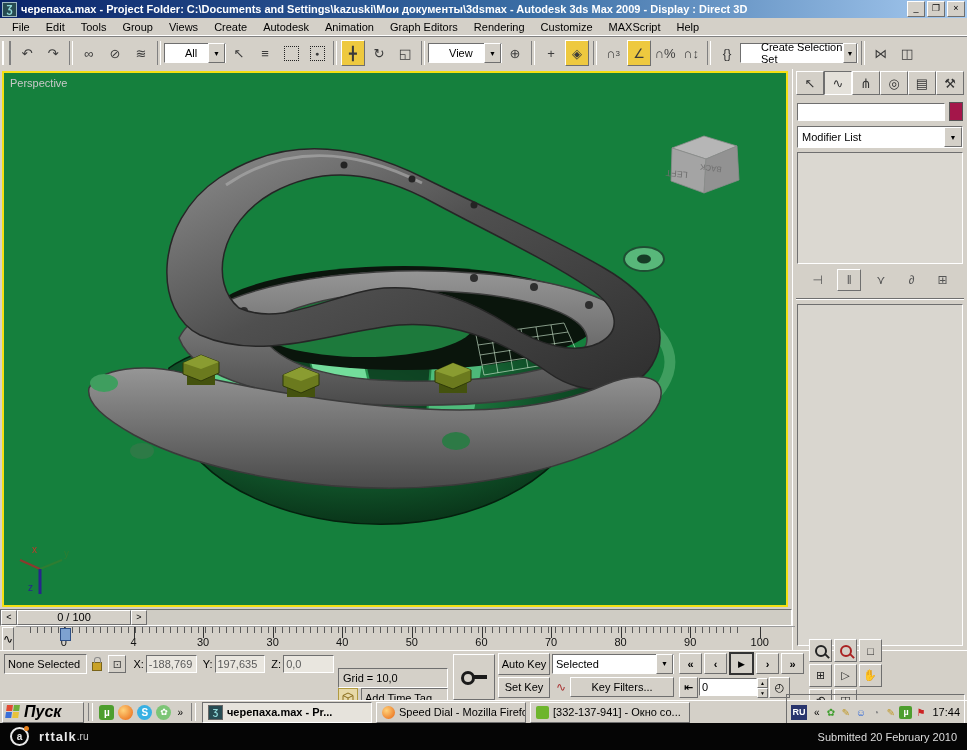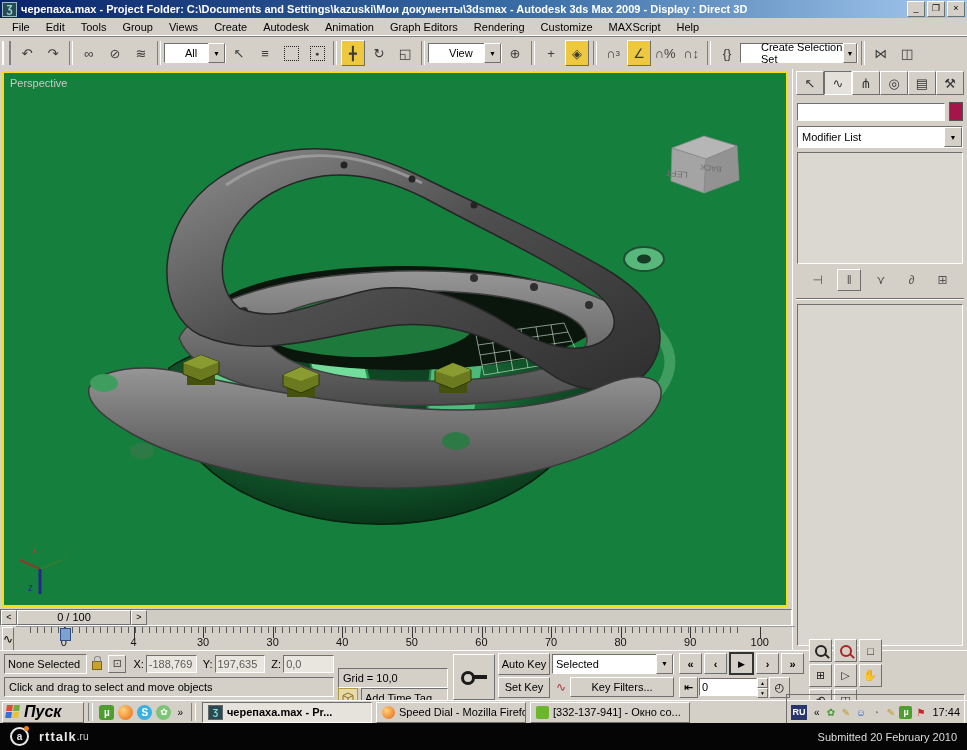--- a/index.html
+++ b/index.html
@@ -413,23 +413,20 @@
       <span id="sel-status">None Selected</span>
       <span class="padlock"></span>
       <span class="tbtn" style="min-width:18px;height:18px;border-color:#fff #6f6f6f #6f6f6f #fff;font-size:11px">⊡</span>
       <span class="coord-label">X:</span>
       <span class="coord-field">-188,769</span>
       <span class="coord-label">Y:</span>
       <span class="coord-field">197,635</span>
       <span class="coord-label">Z:</span>
       <span class="coord-field">0,0</span>
     </div>
-    <div class="sb-row">
-      <span id="prompt-field">Click and drag to select and move objects</span>
-    </div>
   </div>
   <div class="sb-col" id="c3">
     <div class="sb-row">
       <span id="grid-box">Grid = 10,0</span>
     </div>
     <div class="sb-row">
       <span id="cube-btn">
         <svg width="12" height="12" viewBox="0 0 12 12">
             <path d="M6 1 L11 3.5 V8.5 L6 11 L1 8.5 V3.5 Z M1 3.5 L6 6 L11 3.5 M6 6 V11" stroke="#8a6d1c" fill="none" stroke-width="1"></path>
           </svg>

